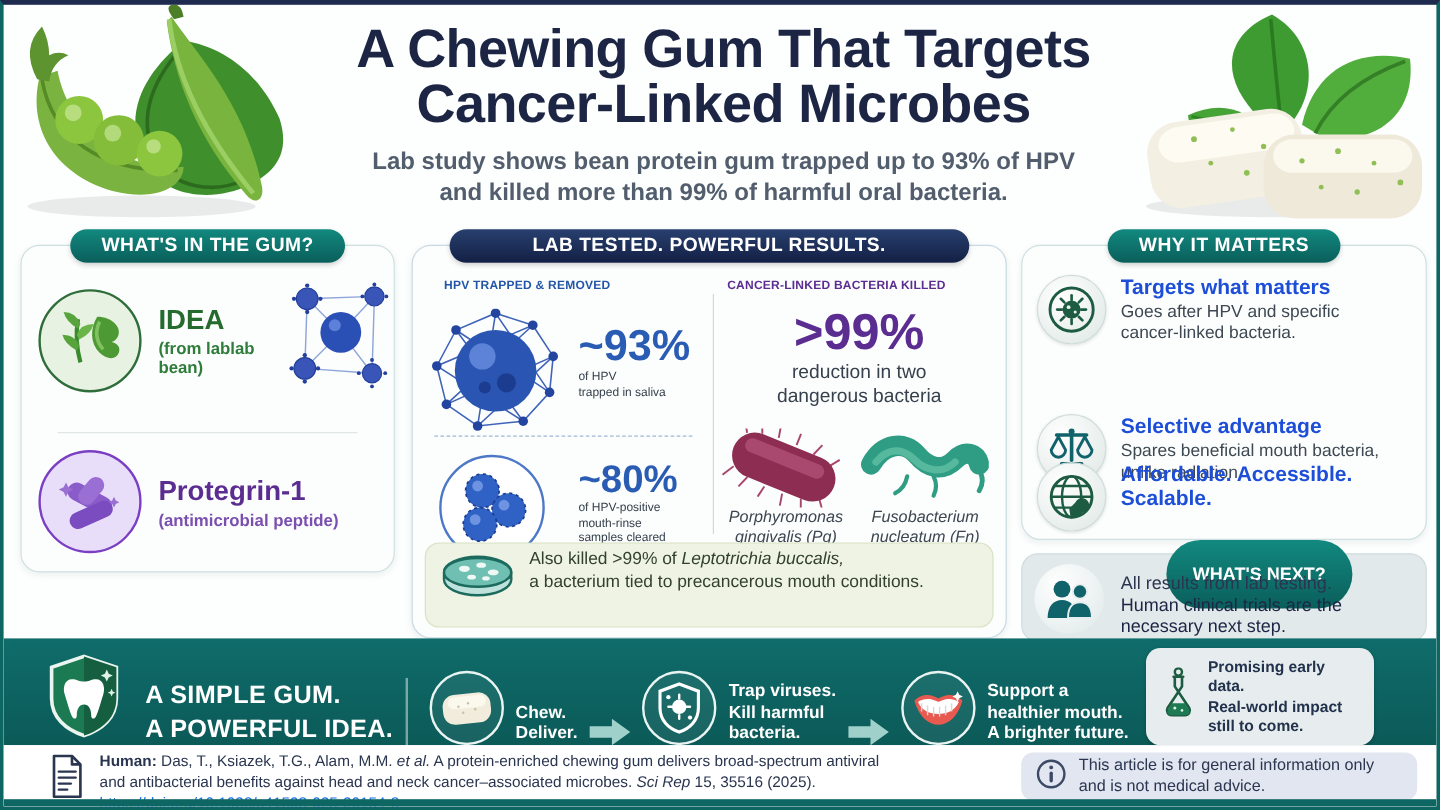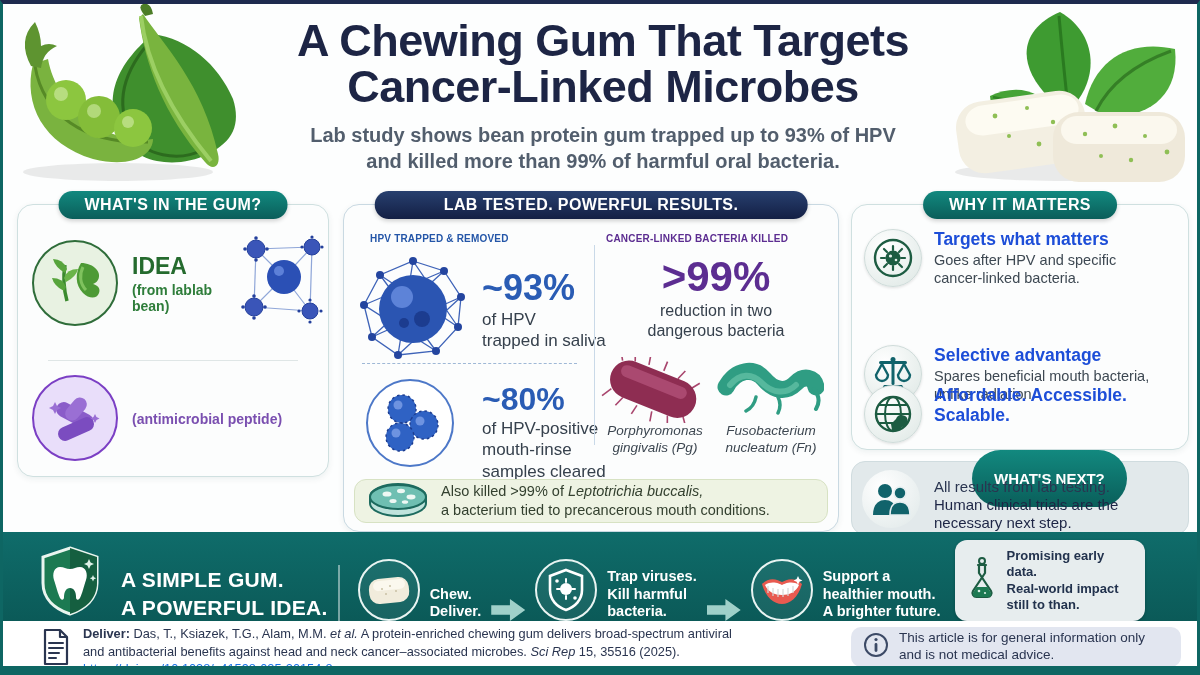--- a/index.html
+++ b/index.html
@@ -43,27 +43,27 @@
   .ing-detail { font-size:14px; font-weight:600; margin-top:2px; }
   .ing-detail.green { color:#2e7d3a; }
   .ing-detail.purple { color:#7a4fb0; }
   .ing-divider { position:absolute; left:30px; right:30px; top:155px; height:1px; background:#dfe6e6; }
 
   .mid-col-head { position:absolute; font-size:10px; font-weight:800; letter-spacing:.2px; }
   .mid-divider-v { position:absolute; left:250px; top:40px; height:200px; width:1px; background:#c9d9e8; }
   .stat { font-weight:800; }
   .stat.blue { color:#2a5cb4; }
   .stat.purple { color:#5c2d91; }
-  .stat-caption { font-size:17px; color:#36414d; line-height:1.25; }
+  .stat-caption { font-size:10px; color:#36414d; line-height:1.25; }
   .dash-divider { position:absolute; left:18px; width:215px; top:158px; border-top:1px dashed #9fb8d6; }
   .species { font-size:13.5px; font-style:italic; color:#3c4650; text-align:center; line-height:1.25; }
 
-  .note-card { position:absolute; left:10px; right:10px; bottom:8px; height:44px;
+  .note-card { position:absolute; left:10px; right:10px; bottom:8px; height:71px;
                background:#eef3e3; border:1px solid #d7e2c3; border-radius:12px;
-               display:flex; align-items:center; gap:12px; padding:4px 12px; }
+               display:flex; align-items:flex-start; gap:12px; padding:4px 12px; }
   .note-text { font-size:14.5px; color:#33402f; line-height:1.3; }
 
   .why-row { position:absolute; left:12px; right:8px; display:flex; gap:12px; align-items:flex-start; }
   .why-circle { width:58px; height:58px; border-radius:50%; flex:0 0 auto;
                 background:radial-gradient(circle at 35% 30%,#ffffff,#dde7e4); border:1px solid #cfdcda;
                 display:flex; align-items:center; justify-content:center; box-shadow:0 1px 3px rgba(0,0,0,.12); }
   .why-title { font-size:17.5px; font-weight:800; color:#1d4ed8; line-height:1.15; }
   .why-body { font-size:14.5px; color:#3d4852; line-height:1.25; margin-top:2px; }
 
   .next-card { position:absolute; left:848px; top:457px; width:338px; height:74px;
@@ -227,20 +227,21 @@
       <div class="ing-circle purple">
         <svg width="60" height="60" viewBox="0 0 60 60">
           <rect x="10" y="20" width="40" height="15" rx="7.5" fill="#8a5cc9" transform="rotate(28 30 27)"></rect>
           <rect x="12" y="34" width="38" height="14" rx="7" fill="#7b4cc0" transform="rotate(-24 31 41)"></rect>
           <rect x="24" y="8" width="14" height="26" rx="7" fill="#9a6fd4" transform="rotate(40 31 21)"></rect>
           <path d="M10 14 l2 4 4 2 -4 2 -2 4 -2 -4 -4 -2 4 -2 Z" fill="#9a6fd4"></path>
           <path d="M50 26 l1.5 3 3 1.5 -3 1.5 -1.5 3 -1.5 -3 -3 -1.5 3 -1.5 Z" fill="#9a6fd4"></path>
         </svg>
       </div>
       <div>
+        <div class="ing-name purple">Protegrin-1</div>
         <div class="ing-detail purple">(antimicrobial peptide)</div>
       </div>
     </div>
   </div>
 
   <div class="panel panel-mid">
     <div class="pill navy">LAB TESTED. POWERFUL RESULTS.</div>
 
     <div class="mid-col-head" style="left:26px; top:28px; color:#2456a8;">HPV TRAPPED &amp; REMOVED</div>
 
@@ -508,39 +509,39 @@
         <svg width="34" height="44" viewBox="0 0 34 44">
           <circle cx="17" cy="4" r="3" fill="none" stroke="#1d5c42" stroke-width="2"></circle>
           <path d="M13 8 h8 M14 8 v8 L26 34 a4 4 0 0 1 -3.5 6 h-11 A4 4 0 0 1 8 34 L20 16 V8" fill="none" stroke="#1d5c42" stroke-width="2.2" stroke-linecap="round"></path>
           <path d="M11.5 30 h11 L26 36 a3 3 0 0 1 -3 4 h-12 a3 3 0 0 1 -3 -4 Z" fill="#1d7a52"></path>
           <circle cx="14" cy="34" r="1.3" fill="#d9efe4"></circle>
             <circle cx="20" cy="36" r="1.1" fill="#d9efe4"></circle>
         </svg>
       </span>
       <div class="callout-text pre">Promising early data.
 Real-world impact
-still to than.</div>
+still to come.</div>
     </div>
   </div>
 
   <div class="footer">
     <span class="doc-icon-wrap">
       <svg width="30" height="38" viewBox="0 0 30 38">
         <path d="M4 2 h15 l7 7 v27 h-22 Z" fill="#fff" stroke="#2a3550" stroke-width="2.2" stroke-linejoin="round"></path>
         <path d="M19 2 v7 h7" fill="none" stroke="#2a3550" stroke-width="2.2" stroke-linejoin="round"></path>
         <g stroke="#2a3550" stroke-width="2" stroke-linecap="round">
           <line x1="8" y1="15" x2="22" y2="15"></line>
             <line x1="8" y1="20" x2="22" y2="20"></line>
           <line x1="8" y1="25" x2="18" y2="25"></line>
             <line x1="8" y1="30" x2="15" y2="30"></line>
         </g>
       </svg>
     </span>
     <div class="source">
-      <div><b>Deliver:</b><span> Das, T., Ksiazek, T.G., Alam, M.M. </span><i>et al.</i><span> A protein-enriched chewing gum delivers broad-spectrum antiviral</span></div>
+      <div><b>Human:</b><span> Das, T., Ksiazek, T.G., Alam, M.M. </span><i>et al.</i><span> A protein-enriched chewing gum delivers broad-spectrum antiviral</span></div>
       <div><span>and antibacterial benefits against head and neck cancer–associated microbes. </span><i>Sci Rep</i><span> 15, 35516 (2025).</span></div>
       <div><a href="#" class="source-link">https://doi.org/10.1038/s41598-025-20154-8</a></div>
     </div>
     <div class="disclaimer">
       <span>
         <svg width="26" height="26" viewBox="0 0 26 26">
           <circle cx="13" cy="13" r="11" fill="none" stroke="#3c4a66" stroke-width="2"></circle>
           <circle cx="13" cy="7.5" r="1.6" fill="#3c4a66"></circle>
           <rect x="11.6" y="11" width="2.8" height="9" rx="1.4" fill="#3c4a66"></rect>
         </svg>

